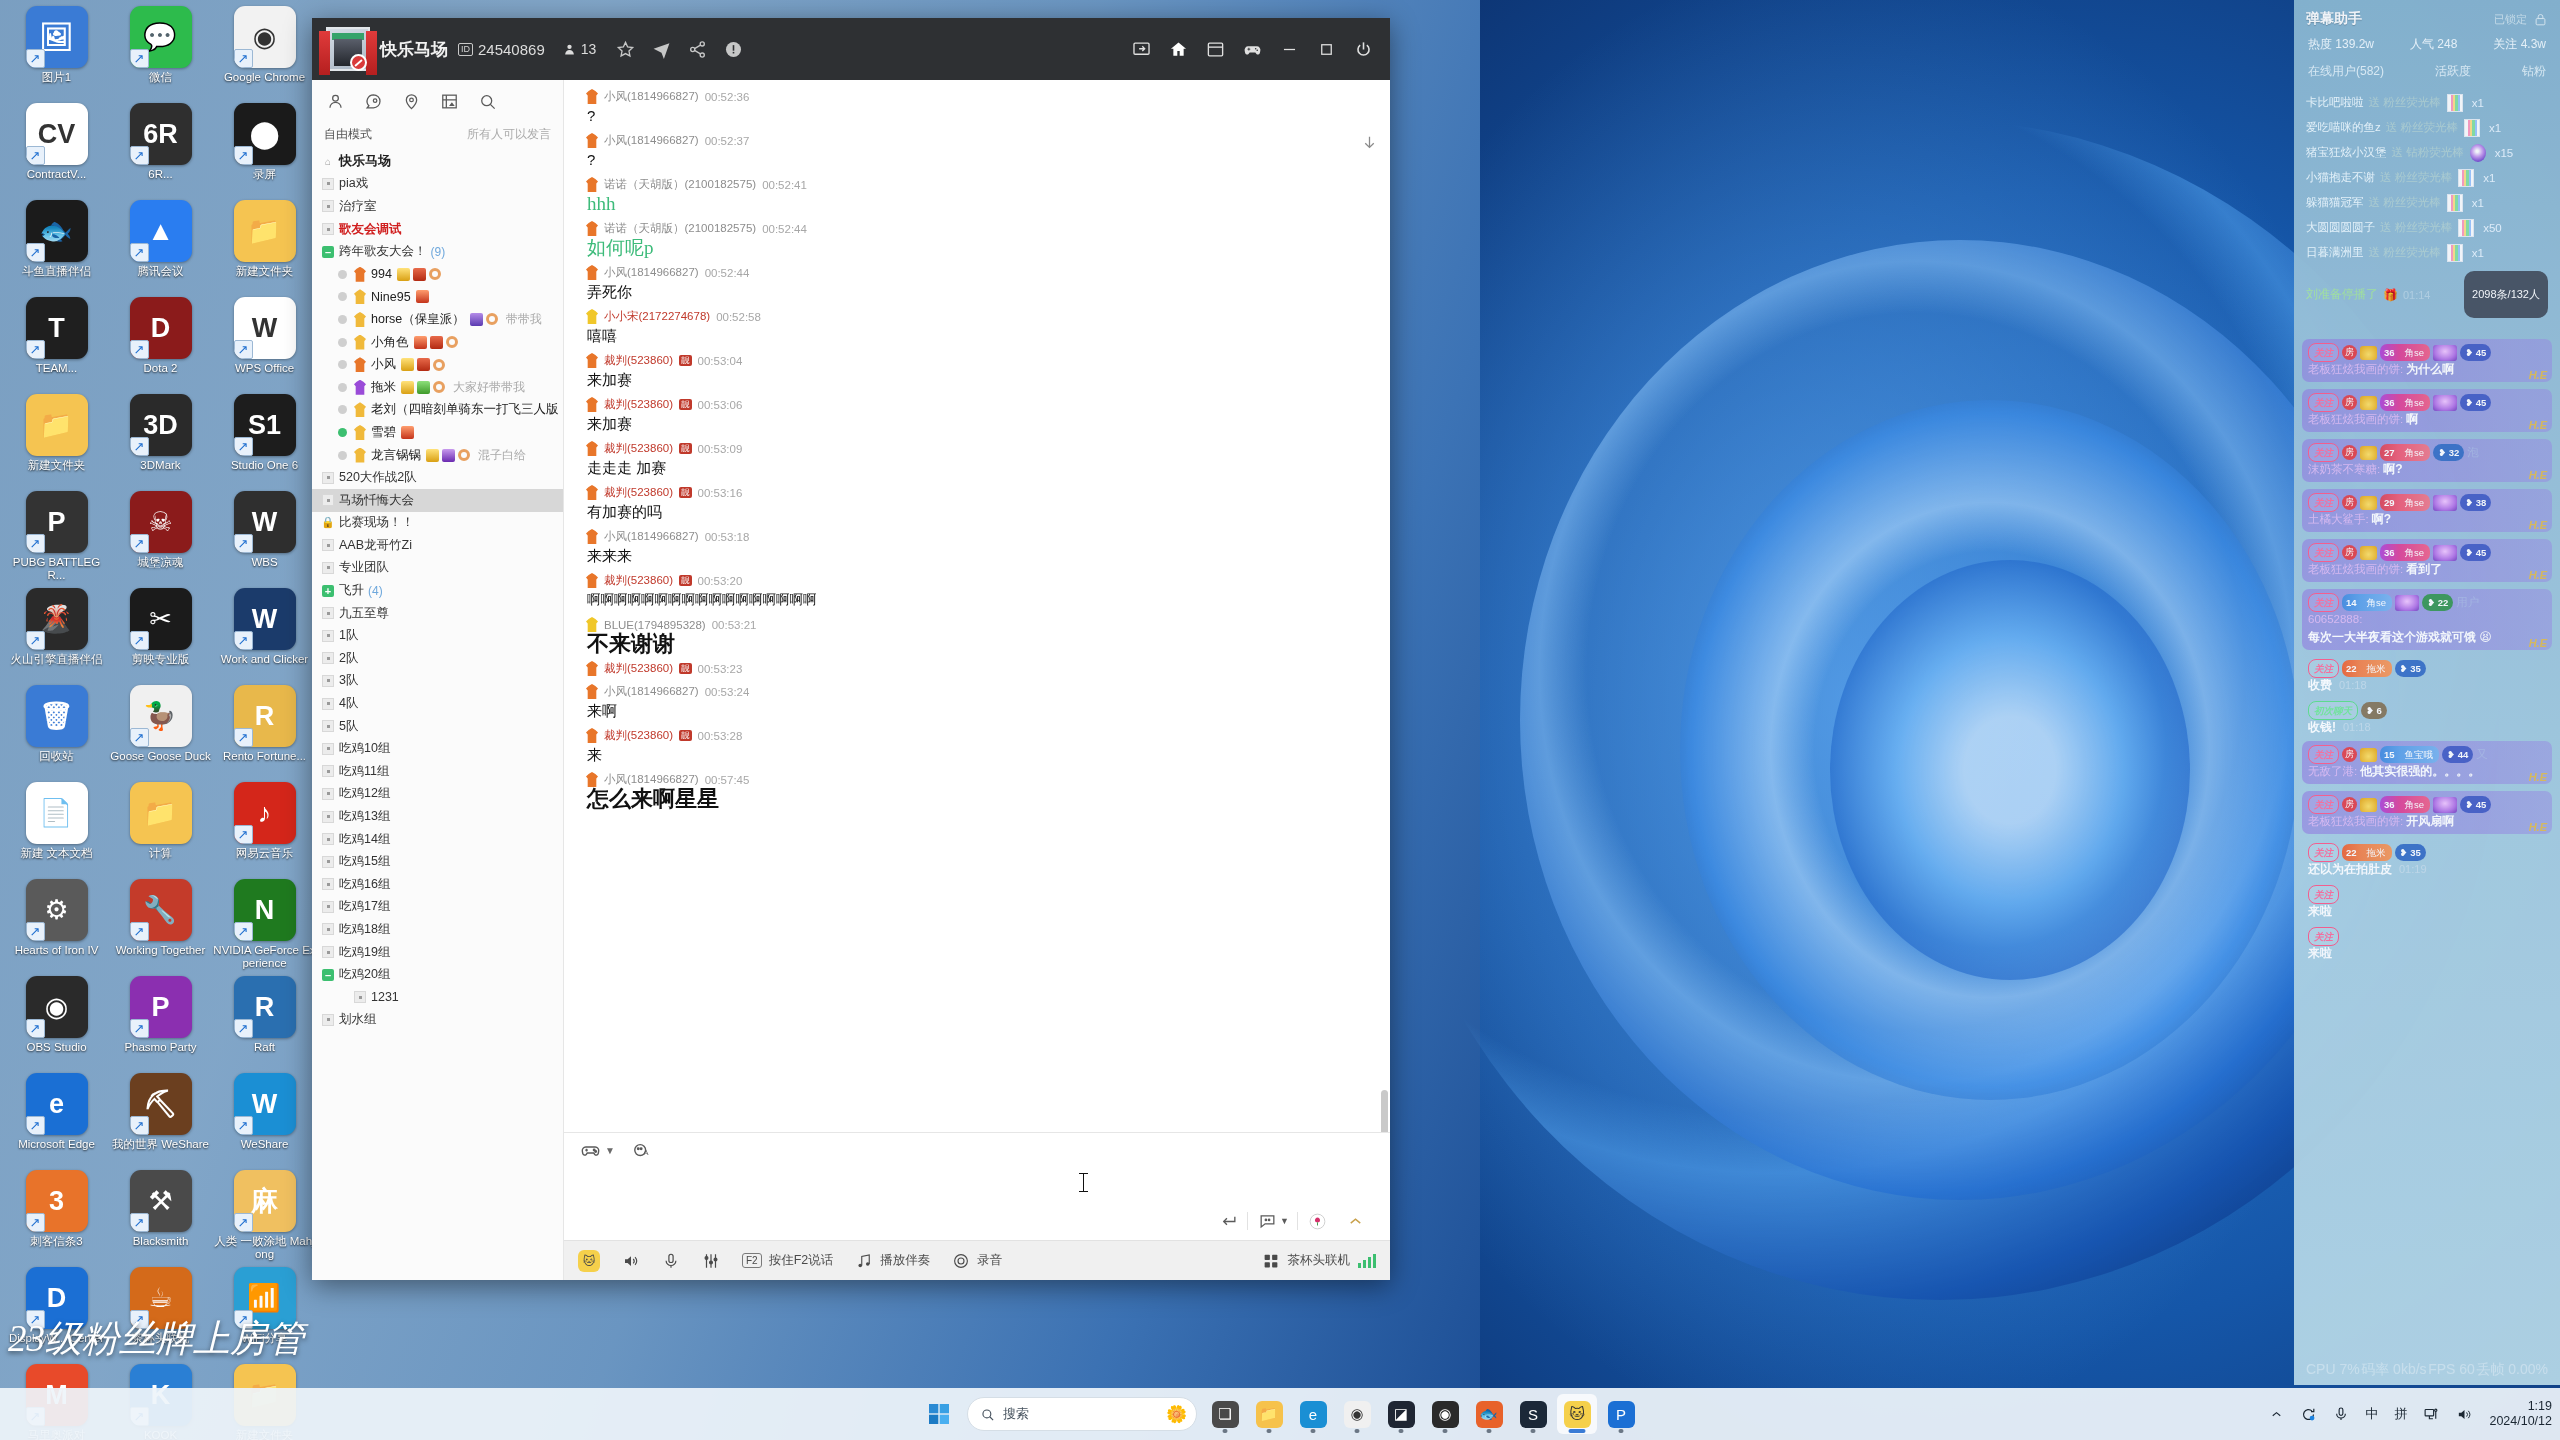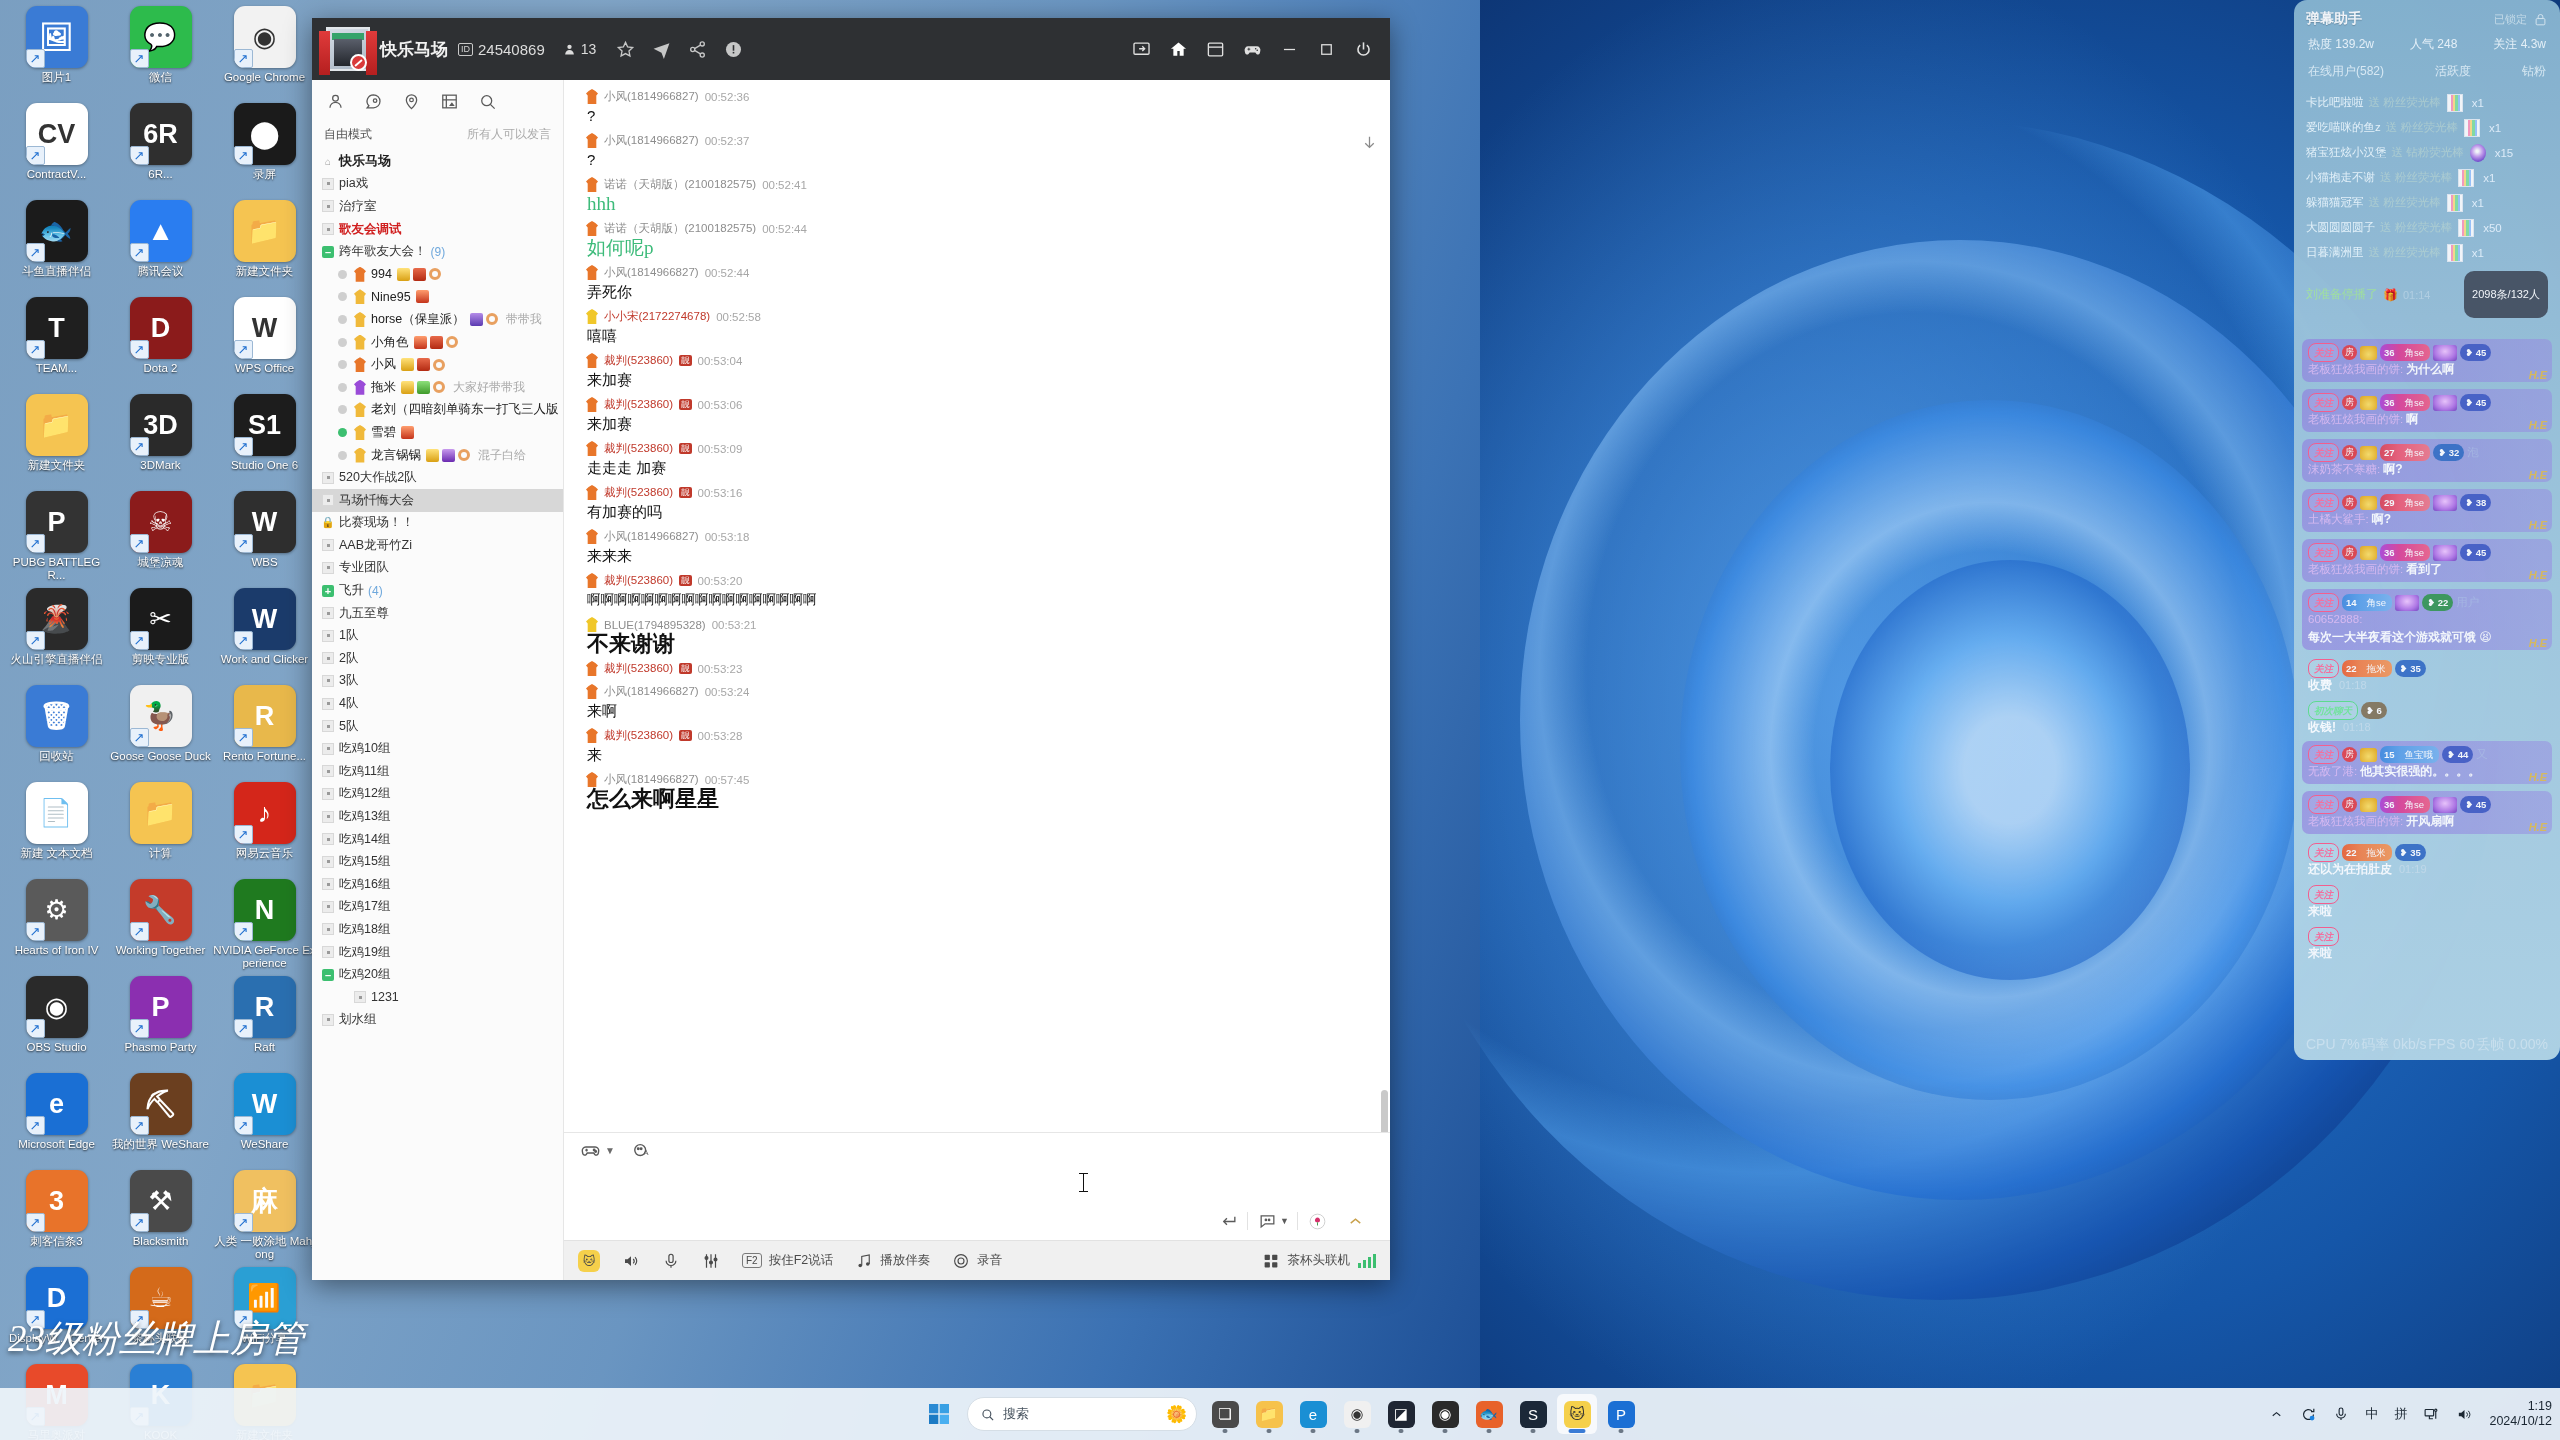--- a/index.html
+++ b/index.html
@@ -146,23 +146,23 @@
   #qq-foot{height:40px;background:#f0f0f0;border-top:1px solid #e2e2e2;display:flex;align-items:center;
     padding:0 14px;gap:0;flex:none;}
   #qq-foot .fi{display:flex;align-items:center;gap:7px;margin-right:22px;font-size:12.5px;color:#4a4a4a;cursor:pointer;}
   #qq-foot svg{width:18px;height:18px;}
   #qq-foot .right{margin-left:auto;display:flex;align-items:center;gap:8px;}
   .bars{display:flex;align-items:flex-end;gap:2px;height:14px;}
   .bars i{display:block;width:3px;background:#3cbf70;}
 
   
   #danmu{
-    position:absolute; right:0; top:0; width:266px; height:1060px;
+    position:absolute; right:0; top:0; width:266px; height:1385px;
     background:linear-gradient(180deg,#8ab7d2 0%,#9cc3da 30%,#a9cfe2 60%,#b6d8e8 100%);
-    opacity:.94; overflow:hidden; font-size:12px; color:#fff;border-radius:13px;
+    opacity:.94; overflow:hidden; font-size:12px; color:#fff;
   }
   #dm-head{display:flex;align-items:center;padding:10px 12px 2px 12px;}
   #dm-title{font-size:14px;font-weight:bold;color:#fff;text-shadow:0 1px 1px rgba(0,0,0,.2);}
   #dm-lock{margin-left:auto;display:flex;align-items:center;gap:6px;color:#cfe4ef;font-size:11px;}
   #dm-lock svg{width:15px;height:15px;}
   .dm-stats{display:flex;justify-content:space-between;padding:6px 14px 2px 14px;font-size:12px;color:#f2fbff;}
   .dm-stats.s2{color:#e4f3fa;padding-top:8px;}
   #dm-gifts{padding:8px 12px 4px 12px;}
   .gift{display:flex;align-items:center;height:25px;font-size:11.5px;}
   .gift .gn{color:#f0fbff;}

